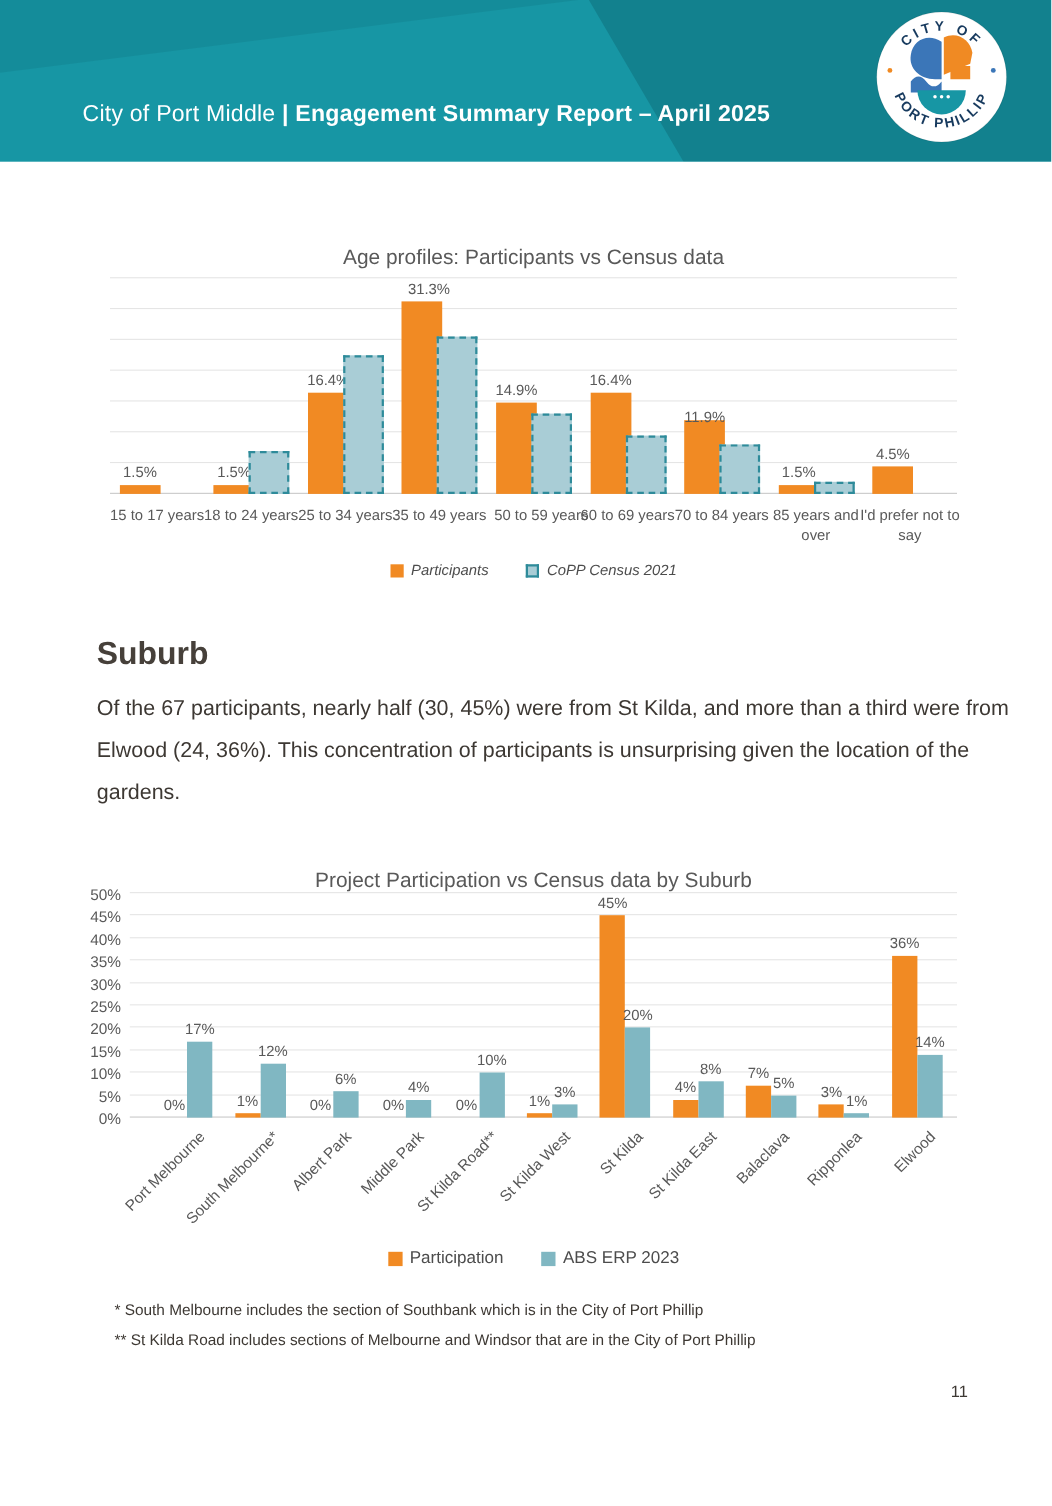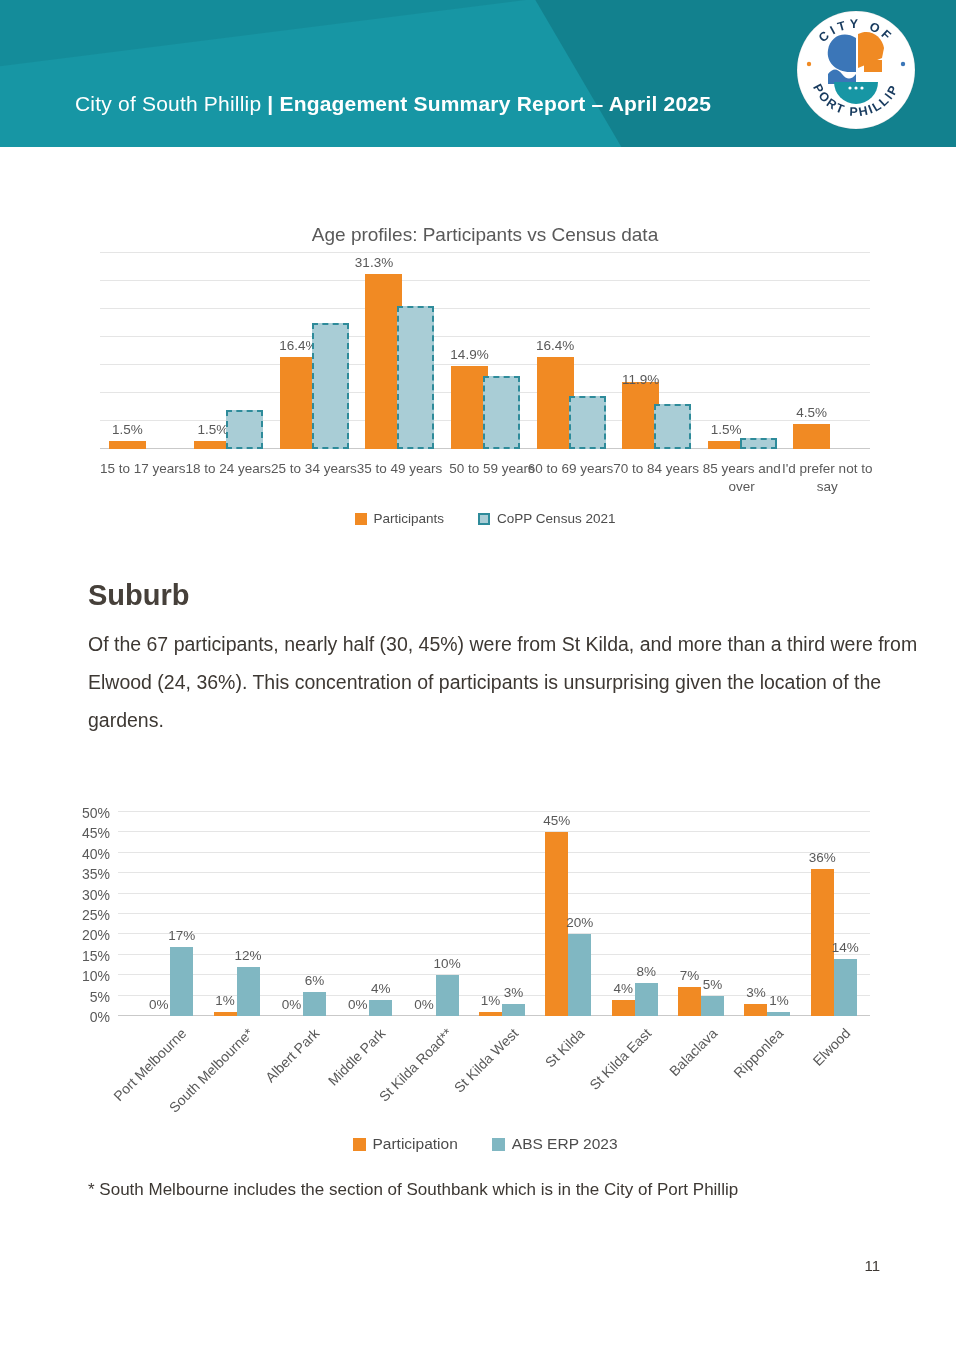--- a/index.html
+++ b/index.html
@@ -21,38 +21,38 @@
   .grid.base{background:#C9C9C9;}
   .bar{position:absolute;bottom:0;box-sizing:border-box;}
   .vlab{position:absolute;font-size:13.5px;color:#595959;text-align:center;white-space:nowrap;}
   .tickw{position:absolute;font-size:13.5px;color:#595959;text-align:center;line-height:1.35;}
   .tickr{position:absolute;width:200px;font-size:14px;color:#595959;text-align:right;
          transform-origin:100% 0;transform:rotate(-45deg);white-space:nowrap;}
   .ylab{position:absolute;width:48px;font-size:14px;color:#595959;text-align:right;}
   .legend{position:absolute;left:100px;width:770px;display:flex;justify-content:center;gap:34px;color:#4c4c4c;}
   .leg-item{display:flex;align-items:center;gap:7px;}
   .sw{width:12px;height:12px;display:inline-block;box-sizing:border-box;}
-  .lg1{font-size:13.5px;}
+  .lg1{font-size:13.5px;font-style:italic;}
   .lg2{font-size:15.5px;}
   
   .h2{position:absolute;left:88px;top:579px;font-size:29px;color:#46403A;font-weight:700;}
   .para{position:absolute;left:88px;top:625px;width:842px;font-size:19.5px;line-height:38px;color:#3D3833;}
-  .fnotes{position:absolute;left:88px;top:1176px;font-size:17px;line-height:28px;color:#3D3833;}
+  .fnotes{position:absolute;left:104px;top:1176px;font-size:14px;line-height:28px;color:#3D3833;}
   .pageno{position:absolute;left:840px;top:1257px;width:40px;text-align:right;font-size:15px;color:#3D3833;}
 </style>
 </head>
 <body>
 
 <div class="page">
 
   <div class="hdr">
     <div class="ov1"></div>
     <div class="ov2"></div>
   </div>
-  <div class="hdr-title"><span>City of South Phillip </span><b>| Engagement Summary Report – April 2025</b></div>
+  <div class="hdr-title"><span>City of Port Middle </span><b>| Engagement Summary Report – April 2025</b></div>
 
   <svg class="logo" viewBox="0 0 124 124">
     <circle cx="62" cy="62" r="59" fill="#ffffff"></circle>
     <circle cx="62" cy="62" r="59" fill="none" stroke="rgba(0,0,0,0.08)" stroke-width="1"></circle>
     <defs>
       <path id="arcT" d="M 20,62 A 42,42 0 0 1 104,62"></path>
       <path id="arcB" d="M 16,62 A 46,46 0 0 0 108,62"></path>
     </defs>
     <text font-size="12.5" font-weight="700" fill="#173A5E" letter-spacing="3.5">
       <textPath href="#arcT" startOffset="50%" text-anchor="middle">CITY OF</textPath>
@@ -89,21 +89,21 @@
       <div class="tickw" style="left: -3.22222px; width: 92px; top: 212px;">15 to 17 years</div>
       <div class="bar" style="left: 94.3333px; width: 37px; height: 8.4px; background: rgb(241, 138, 35);"></div>
       <div class="vlab" style="left: 85.8333px; width: 54px; bottom: 12.4px;">1.5%</div>
       <div class="bar" style="left: 126.333px; width: 37px; height: 39.2px; background: rgb(169, 205, 214); border: 2px dashed rgb(46, 139, 154);"></div>
       <div class="tickw" style="left: 82.3333px; width: 92px; top: 212px;">18 to 24 years</div>
       <div class="bar" style="left: 179.889px; width: 37px; height: 91.84px; background: rgb(241, 138, 35);"></div>
       <div class="vlab" style="left: 171.389px; width: 54px; bottom: 95.84px;">16.4%</div>
       <div class="bar" style="left: 211.889px; width: 37px; height: 126px; background: rgb(169, 205, 214); border: 2px dashed rgb(46, 139, 154);"></div>
       <div class="tickw" style="left: 167.889px; width: 92px; top: 212px;">25 to 34 years</div>
       <div class="bar" style="left: 265.444px; width: 37px; height: 175.28px; background: rgb(241, 138, 35);"></div>
-      <div class="vlab" style="left: 247px; width: 54px; bottom: 179.28px;">31.3%</div>
+      <div class="vlab" style="left: 263px; width: 54px; bottom: 179.28px;">31.3%</div>
       <div class="bar" style="left: 297.444px; width: 37px; height: 142.8px; background: rgb(169, 205, 214); border: 2px dashed rgb(46, 139, 154);"></div>
       <div class="tickw" style="left: 253.444px; width: 92px; top: 212px;">35 to 49 years</div>
       <div class="bar" style="left: 351px; width: 37px; height: 83.44px; background: rgb(241, 138, 35);"></div>
       <div class="vlab" style="left: 342.5px; width: 54px; bottom: 87.44px;">14.9%</div>
       <div class="bar" style="left: 383px; width: 37px; height: 72.8px; background: rgb(169, 205, 214); border: 2px dashed rgb(46, 139, 154);"></div>
       <div class="tickw" style="left: 346px; width: 92px; top: 212px;">50 to 59 years</div>
       <div class="bar" style="left: 436.556px; width: 37px; height: 91.84px; background: rgb(241, 138, 35);"></div>
       <div class="vlab" style="left: 428.056px; width: 54px; bottom: 95.84px;">16.4%</div>
       <div class="bar" style="left: 468.556px; width: 37px; height: 53.2px; background: rgb(169, 205, 214); border: 2px dashed rgb(46, 139, 154);"></div>
       <div class="tickw" style="left: 424.556px; width: 92px; top: 212px;">60 to 69 years</div>
@@ -126,20 +126,21 @@
     </div>
     <div class="leg-item">
       <span class="sw" style="background: rgb(169, 205, 214); border: 2px dashed rgb(46, 139, 154);"></span>
       <span>CoPP Census 2021</span>
     </div>
   </div>
 
   <div class="h2">Suburb</div>
   <div class="para">Of the 67 participants, nearly half (30, 45%) were from St Kilda, and more than a third were from Elwood (24, 36%). This concentration of participants is unsurprising given the location of the gardens.</div>
 
+  <div class="c-title" style="top:770px">Project Participation vs Census data by Suburb</div>
   <div class="plot" id="plot1" style="left:118px;top:812px;width:752px;height:204px">
       <div class="grid base" style="bottom: 0px;"></div>
       <div class="ylab" style="left: -56px; bottom: -9px;">0%</div>
       <div class="grid" style="bottom: 20.4px;"></div>
       <div class="ylab" style="left: -56px; bottom: 11.4px;">5%</div>
       <div class="grid" style="bottom: 40.8px;"></div>
       <div class="ylab" style="left: -56px; bottom: 31.8px;">10%</div>
       <div class="grid" style="bottom: 61.2px;"></div>
       <div class="ylab" style="left: -56px; bottom: 52.2px;">15%</div>
       <div class="grid" style="bottom: 81.6px;"></div>
@@ -214,17 +215,18 @@
       <span>Participation</span>
     </div>
     <div class="leg-item">
       <span class="sw" style="width: 13px; height: 13px; background: rgb(128, 183, 194);"></span>
       <span>ABS ERP 2023</span>
     </div>
   </div>
 
   <div class="fnotes">
     <div>* South Melbourne includes the section of Southbank which is in the City of Port Phillip</div>
+    <div>** St Kilda Road includes sections of Melbourne and Windsor that are in the City of Port Phillip</div>
   </div>
 
   <div class="pageno">11</div>
 
 </div>
 
 </body></html>

